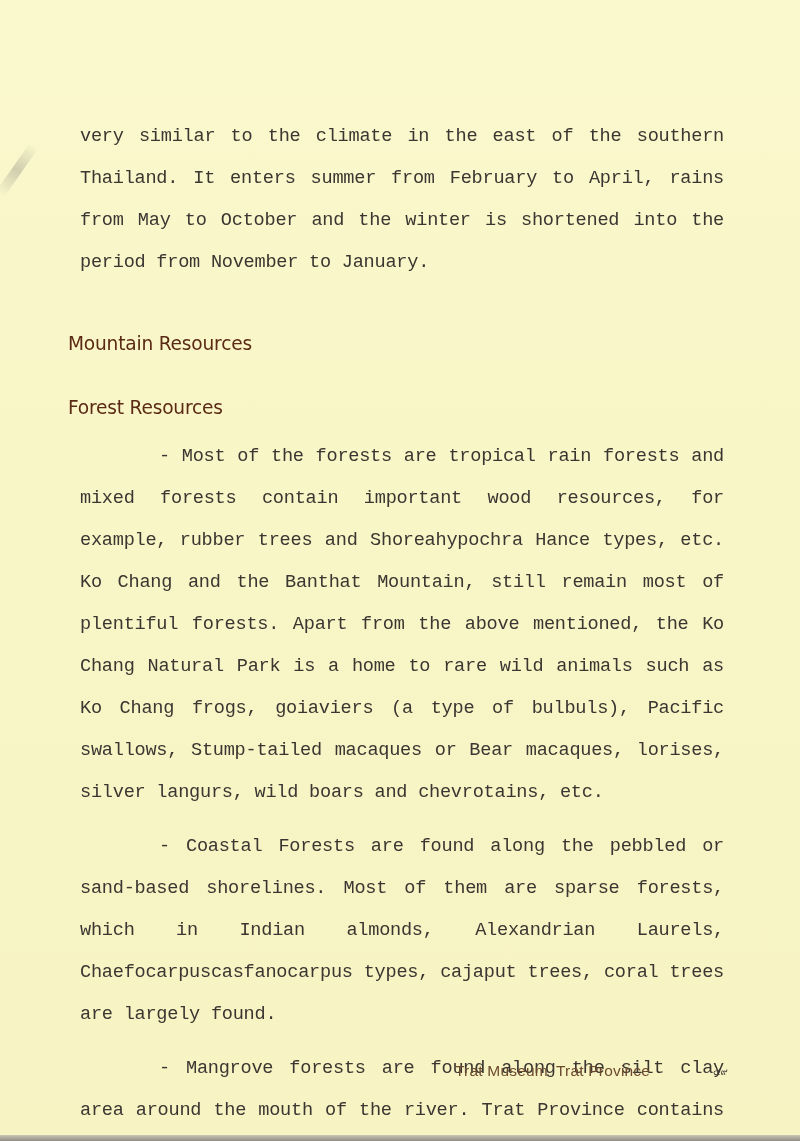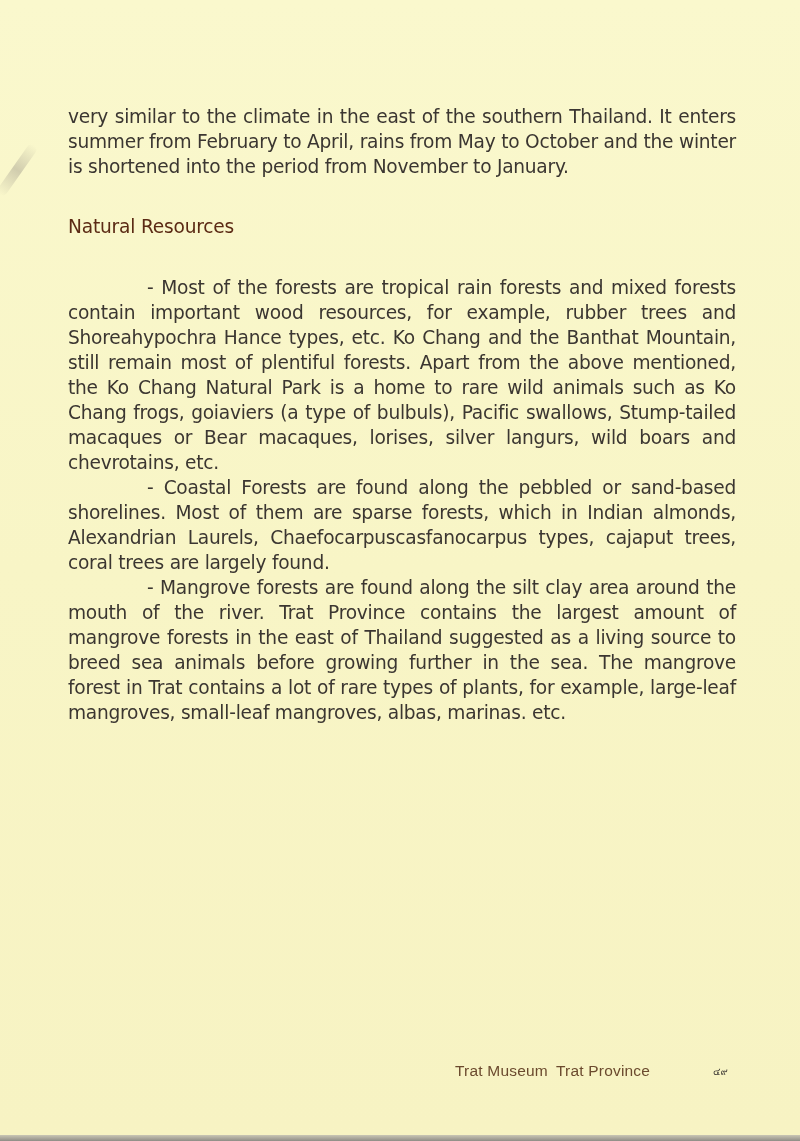--- a/index.html
+++ b/index.html
@@ -44,24 +44,25 @@
       position: absolute;
       left: 68px;
       top: 104px;
       width: 668px;
       color: #3b3631;
       font-size: 18.6px;
       letter-spacing: -0.25px;
       word-spacing: 0px;
     }
     .para {
-      margin: 0;
-      line-height: 25px;
+      margin: 12px;
+      line-height: 42px;
       text-align: justify;
       text-align-last: left;
+      font-family: Liberation Mono, monospace;
     }
     .indent {
       text-indent: 79px;
     }
     .heading {
       margin: 0;
       color: #5b2a14;
       font-size: 18.6px;
       line-height: 32px;
       font-weight: normal;
@@ -98,24 +99,25 @@
 <body>
 
 <div class="page">
   <div class="smudge"></div>
 
   <div class="content">
     <p class="para">very similar to the climate in the east of the southern Thailand. It enters summer from February to April, rains from May to October and the winter is shortened into the period from November to January.</p>
 
     <div class="gap"></div>
 
-    <h2 class="heading">Natural Resources</h2>
+    <h2 class="heading">Mountain Resources</h2>
 
     <div class="gap"></div>
 
+    <h2 class="heading">Forest Resources</h2>
     <p class="para indent">- Most of the forests are tropical rain forests and mixed forests contain important wood resources, for example, rubber trees and Shoreahypochra Hance types, etc. Ko Chang and the Banthat Mountain, still remain most of plentiful forests. Apart from the above mentioned, the Ko Chang Natural Park is a home to rare wild animals such as Ko Chang frogs, goiaviers (a type of bulbuls), Pacific swallows, Stump-tailed macaques or Bear macaques, lorises, silver langurs, wild boars and chevrotains, etc.</p>
     <p class="para indent">- Coastal Forests are found along the pebbled or sand-based shorelines. Most of them are sparse forests, which in Indian almonds, Alexandrian Laurels,  Chaefocarpuscasfanocarpus types, cajaput trees, coral trees are largely found.</p>
     <p class="para indent">- Mangrove forests are found along the silt clay area around the mouth of the river. Trat Province contains the largest amount of mangrove forests in the east of Thailand suggested as a living source to breed sea animals before growing further in the sea. The mangrove forest in Trat contains a lot of rare types of plants, for example, large-leaf mangroves, small-leaf mangroves, albas, marinas. etc.</p>
   </div>
 
   <div class="footer">
     <span>Trat Museum</span><span class="sep"></span><span>Trat Province</span>
   </div>
   <div class="page-number">๔๙</div>
 </div>

